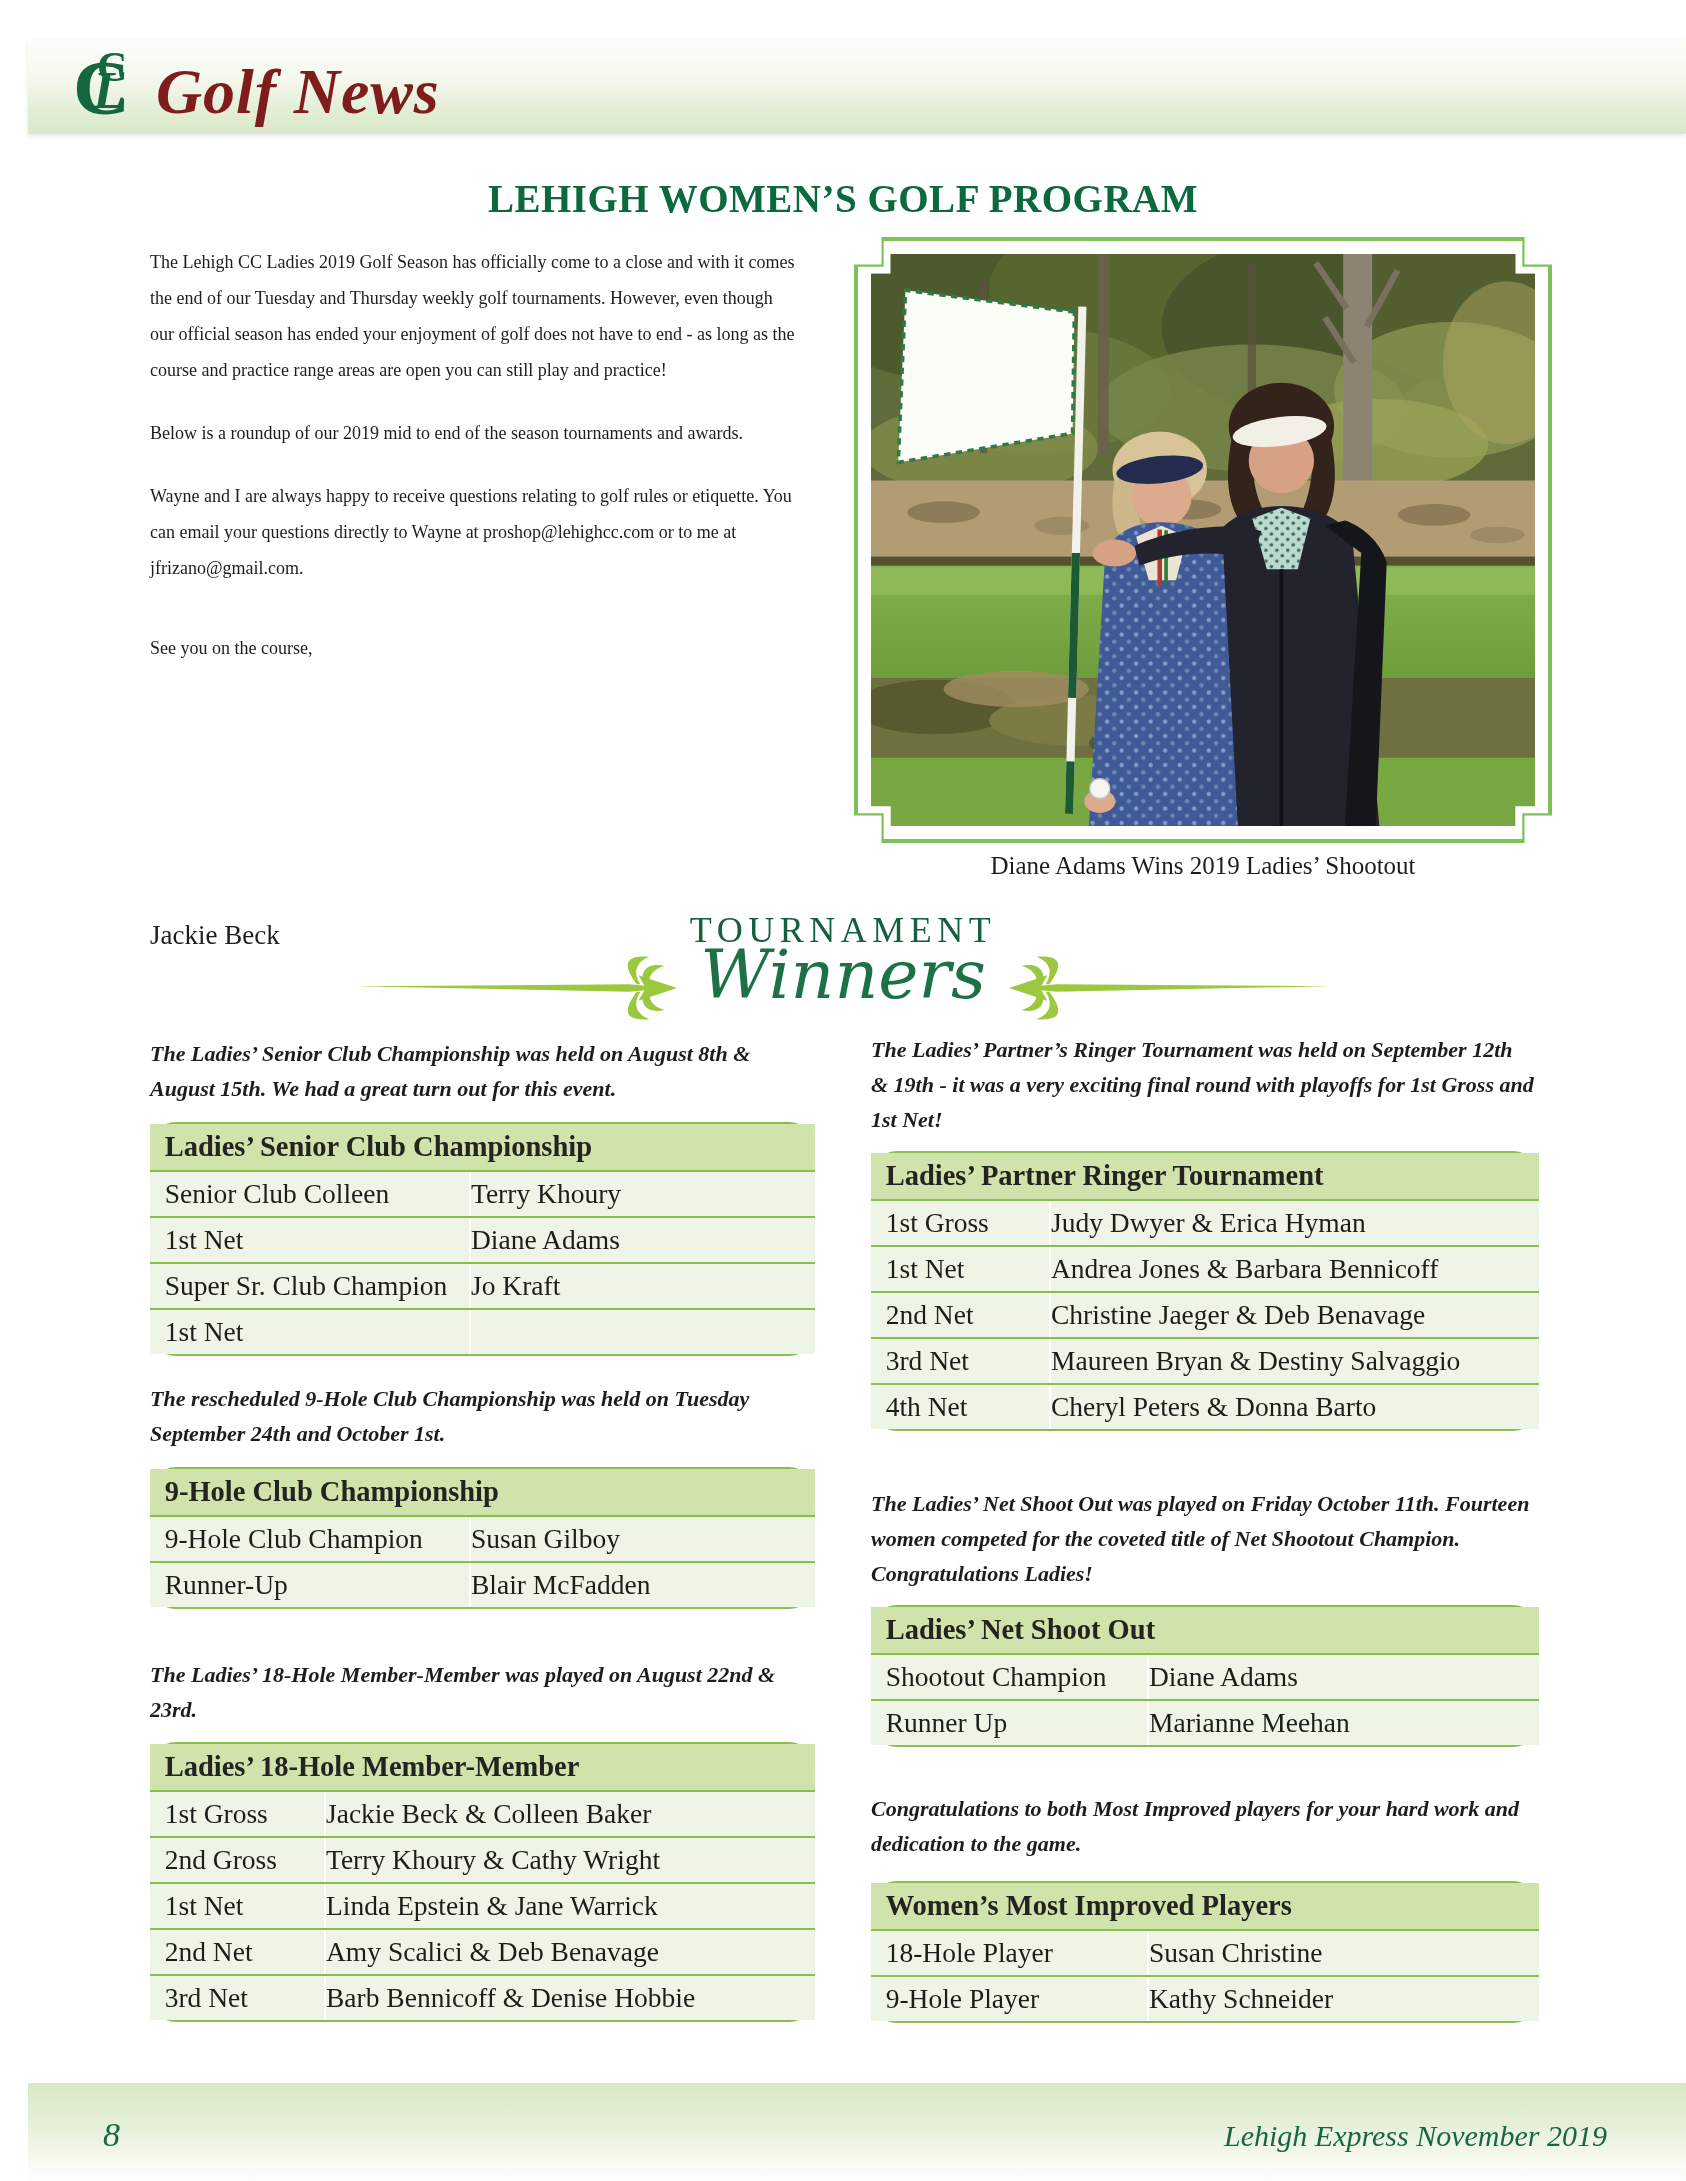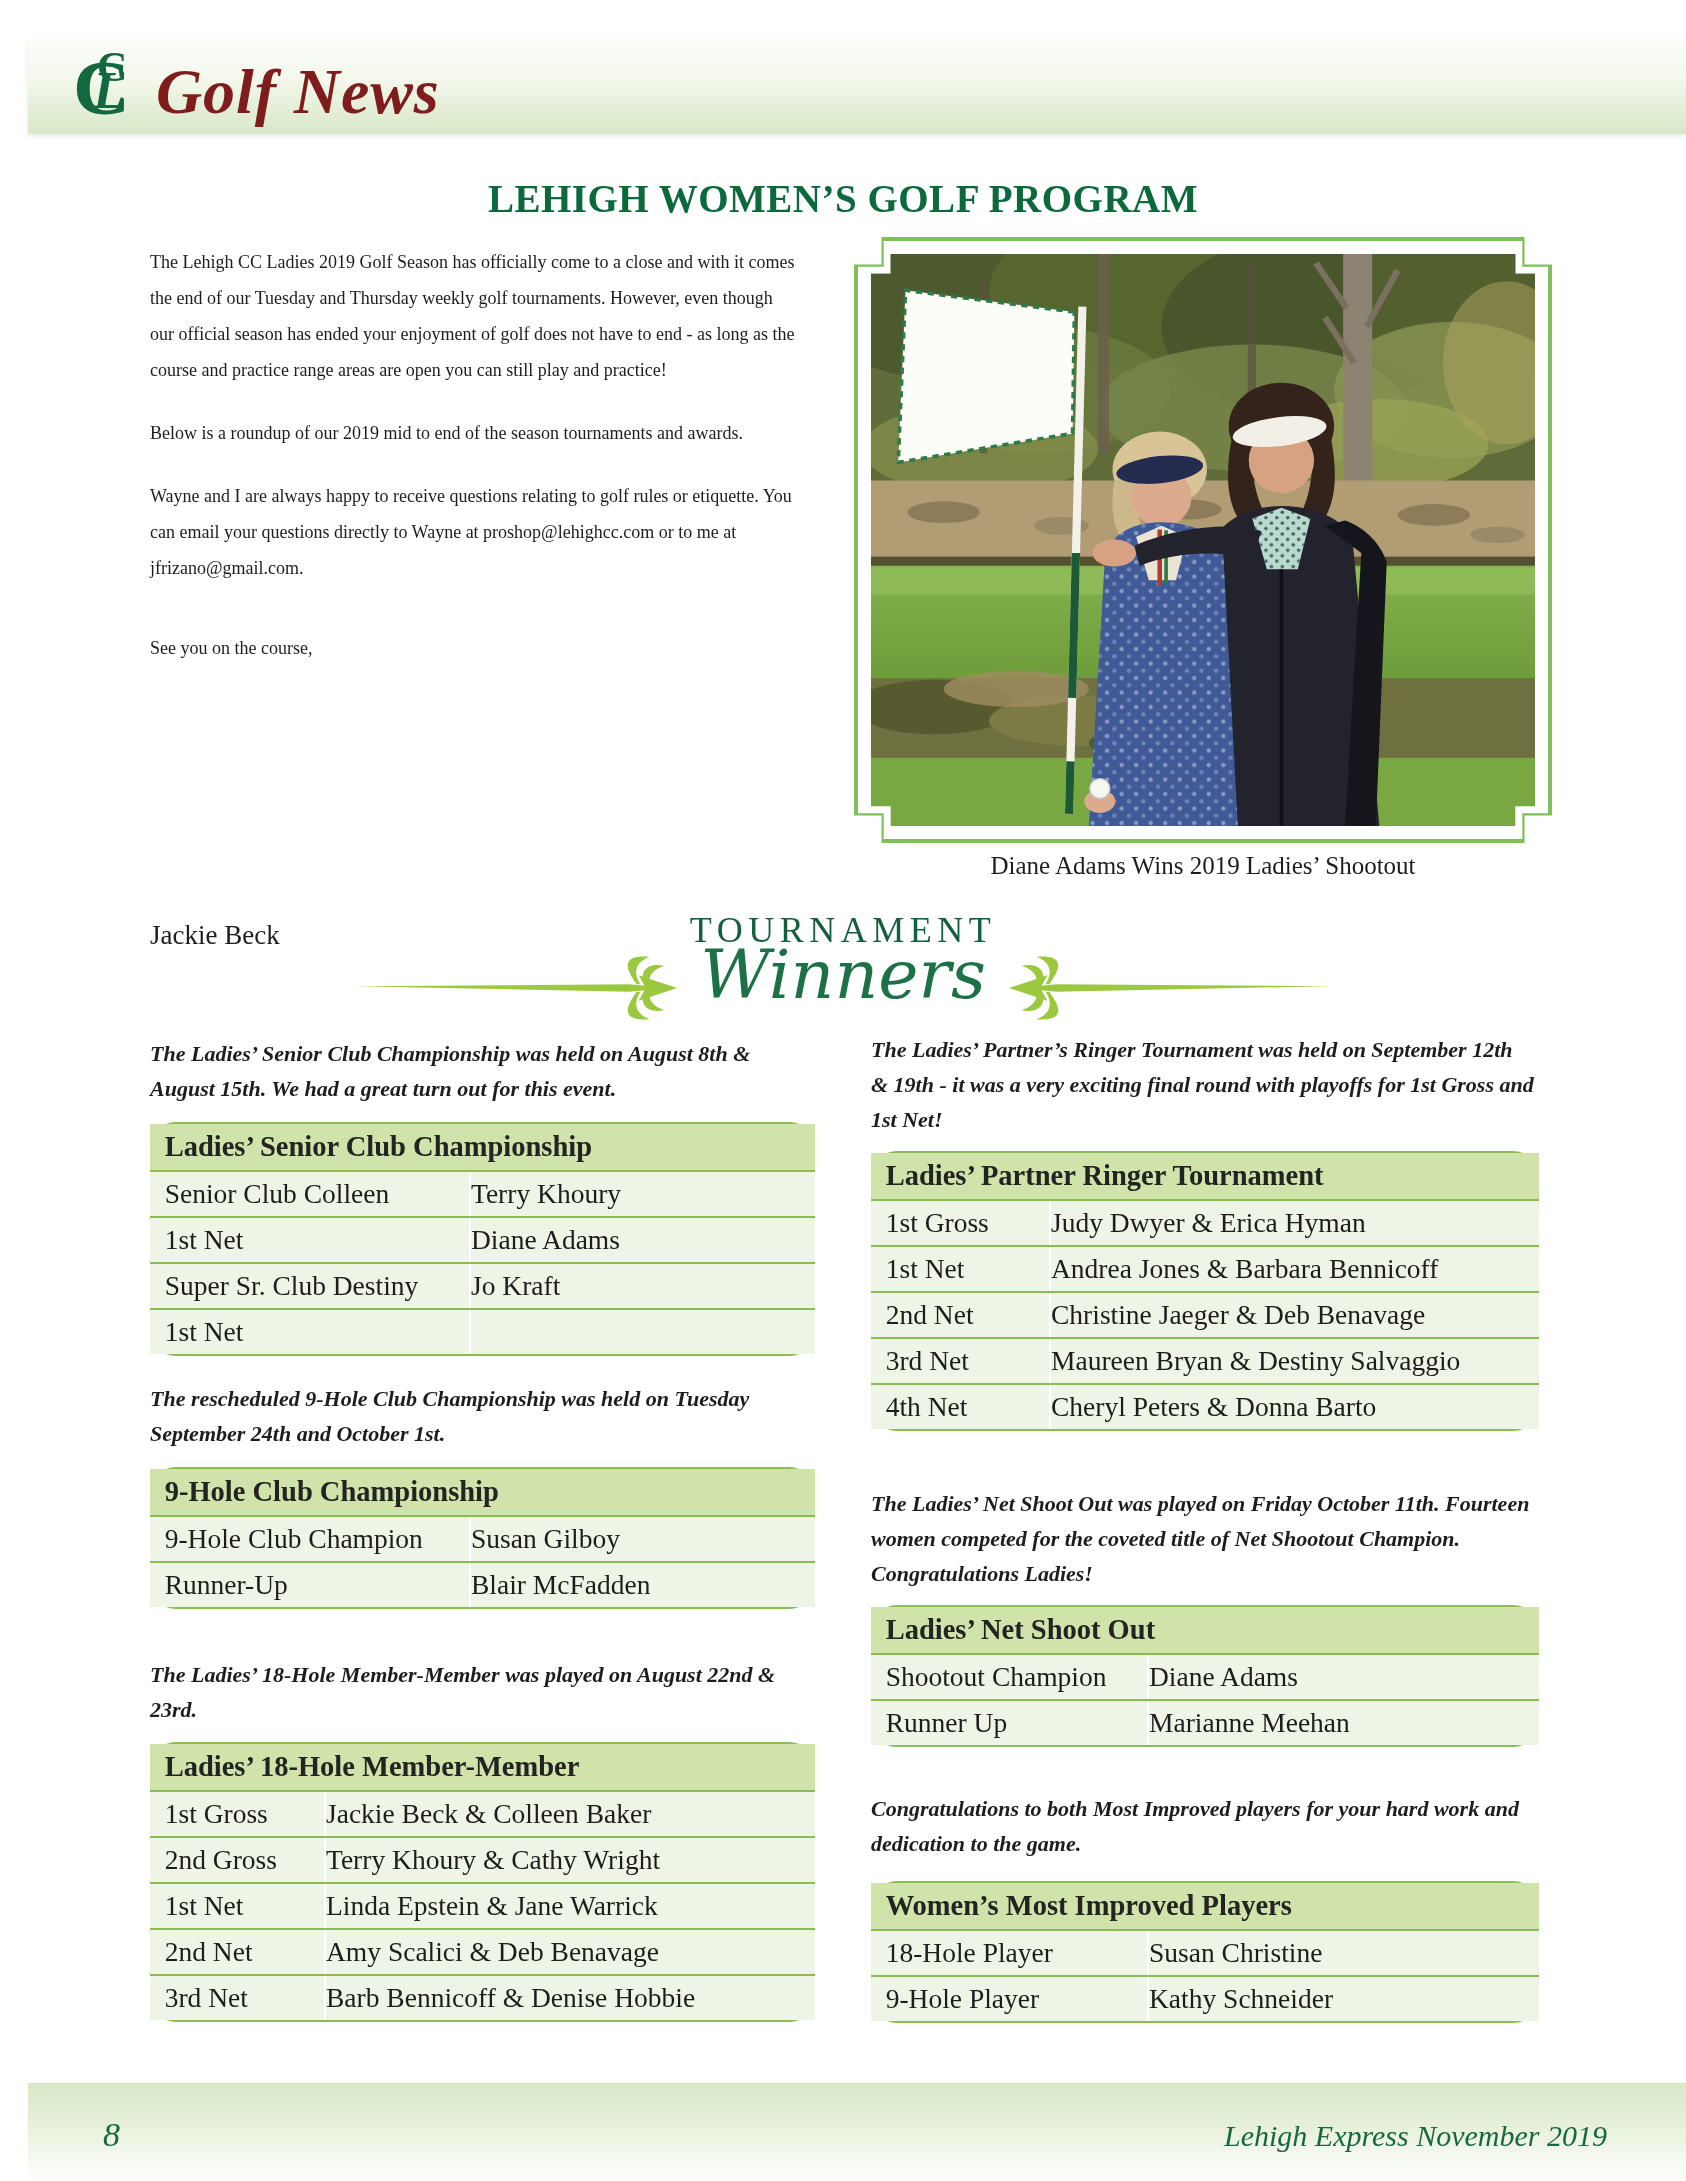--- a/index.html
+++ b/index.html
@@ -259,21 +259,21 @@
   <div class="t-head">Ladies’ Senior Club Championship</div>
   <div class="t-row">
     <div class="t-label">Senior Club Colleen</div>
     <div class="t-value">Terry Khoury</div>
   </div>
   <div class="t-row">
     <div class="t-label">1st Net</div>
     <div class="t-value">Diane Adams</div>
   </div>
   <div class="t-row">
-    <div class="t-label">Super Sr. Club Destiny</div>
+    <div class="t-label">Super Sr. Club Champion</div>
     <div class="t-value">Jo Kraft</div>
   </div>
   <div class="t-row">
     <div class="t-label">1st Net</div>
   </div>
 </div>
 
 <div class="sec-intro" id="li2">The rescheduled 9-Hole Club Championship was held on Tuesday September 24th and October 1st.</div>
 <div class="results-table" id="lt2">
   <div class="t-head">9-Hole Club Championship</div>

